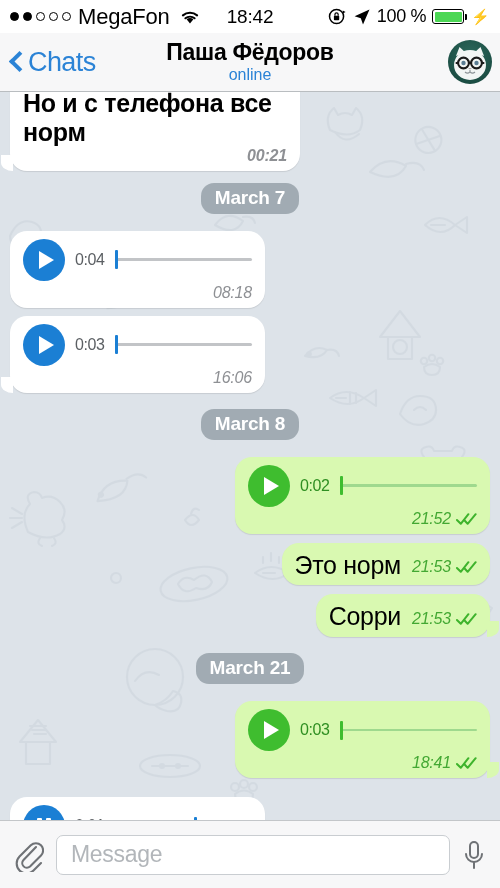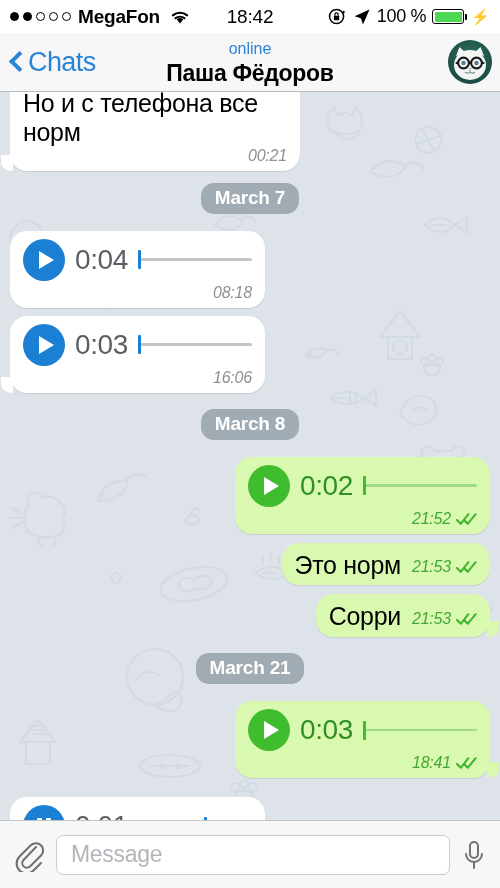--- a/index.html
+++ b/index.html
@@ -19,21 +19,21 @@
     align-items: center;
     padding: 0 10px;
     position: relative;
     font-size: 19px;
     color: #000;
   }
   .sb-left { display: flex; align-items: center; gap: 7px; }
   .dots { display: flex; align-items: center; gap: 4px; }
   .dot { width: 9px; height: 9px; border-radius: 50%; border: 1.6px solid #000; }
   .dot.filled { background: #000; }
-  .carrier { font-size: 19px; font-weight: 700; letter-spacing: -0.2px; }
+  .carrier { font-size: 22px; font-weight: 400; letter-spacing: -0.2px; }
   .wifi-ico { margin-left: 2px; display: block; }
   .sb-center {
     position: absolute; left: 0; right: 0; text-align: center;
     font-size: 19px; font-weight: 500; letter-spacing: -0.2px;
   }
   .sb-right {
     margin-left: auto; display: flex; align-items: center; gap: 6px;
     position: relative; z-index: 2;
   }
   .pct { font-size: 18px; letter-spacing: -0.3px; }
@@ -152,21 +152,21 @@
   .tri {
     width: 0; height: 0;
     border-left: 15px solid #fff;
     border-top: 9.5px solid transparent;
     border-bottom: 9.5px solid transparent;
     margin-left: 5px;
   }
   .pause-bars { display: flex; gap: 4px; }
   .pause-bars span { width: 5px; height: 17px; background: #fff; border-radius: 1px; display: block; }
 
-  .dur { font-size: 28px; letter-spacing: -0.4px; }
+  .dur { font-size: 16px; letter-spacing: -0.4px; }
   .voice.in .dur { color: #5b5f63; }
   .voice.out .dur { color: #2f8f22; }
 
   .track { position: relative; flex: 1; height: 20px; display: flex; align-items: center; }
   .track-bg { position: absolute; left: 0; right: 0; height: 2.5px; border-radius: 2px; }
   .voice.in .track-bg { background: #c2c4c7; }
   .voice.out .track-bg { background: #9fd98e; }
   .knob { position: absolute; width: 3px; height: 19px; border-radius: 1px; }
   .voice.in .knob { background: #1b7fd4; }
   .voice.out .knob { background: #3fbd2f; }
@@ -229,22 +229,22 @@
     <span class="bolt">⚡</span>
   </div>
 </div>
 
 <div id="nav-bar">
   <div id="back-button">
     <span class="chevron-left"></span>
     <span class="label">Chats</span>
   </div>
   <div id="nav-title-block">
+    <div id="chat-title">Паша Фёдоров</div>
     <div id="chat-status">online</div>
-    <div id="chat-title">Паша Фёдоров</div>
   </div>
   <div id="avatar">
     <svg width="44" height="44" viewBox="0 0 44 44">
       <ellipse cx="22" cy="25" rx="16" ry="15" fill="#f2f5f4"></ellipse>
       <path d="M8 16 l3.5 -9 6.5 6 z" fill="#f2f5f4"></path>
       <path d="M36 16 l-3.5 -9 -6.5 6 z" fill="#f2f5f4"></path>
       <circle cx="15.5" cy="23" r="5.4" fill="none" stroke="#1a1a1a" stroke-width="2.1"></circle>
       <circle cx="28.5" cy="23" r="5.4" fill="none" stroke="#1a1a1a" stroke-width="2.1"></circle>
       <path d="M20.9 23 h2.2" stroke="#1a1a1a" stroke-width="2"></path>
       <path d="M10.1 23 h-2.4 M33.9 23 h2.4" stroke="#1a1a1a" stroke-width="1.8"></path>
@@ -394,21 +394,21 @@
       <g transform="translate(215,115)">
           <path d="M0 18 q12 -16 28 -4 q-8 16 -28 4z"></path>
           <path d="M28 10 q10 -2 12 6"></path>
         </g>
     </g>
   </svg>
 
   <div id="messages-container" style="position:relative;">
 
     <div class="msg-row in" style="margin-top:-27px;">
-      <div class="bubble in tail-in" style="padding-top:24px;">
+      <div class="bubble in tail-in" style="padding-top:24px;font-weight:bold;">
         <div class="msg-text">Но и с телефона все норм</div>
         <div class="meta">
           <span class="time">00:21</span>
         </div>
       </div>
     </div>
 
     <div class="date-row" style="margin-top:12px;">
       <span class="date-badge">March 7</span>
     </div>

